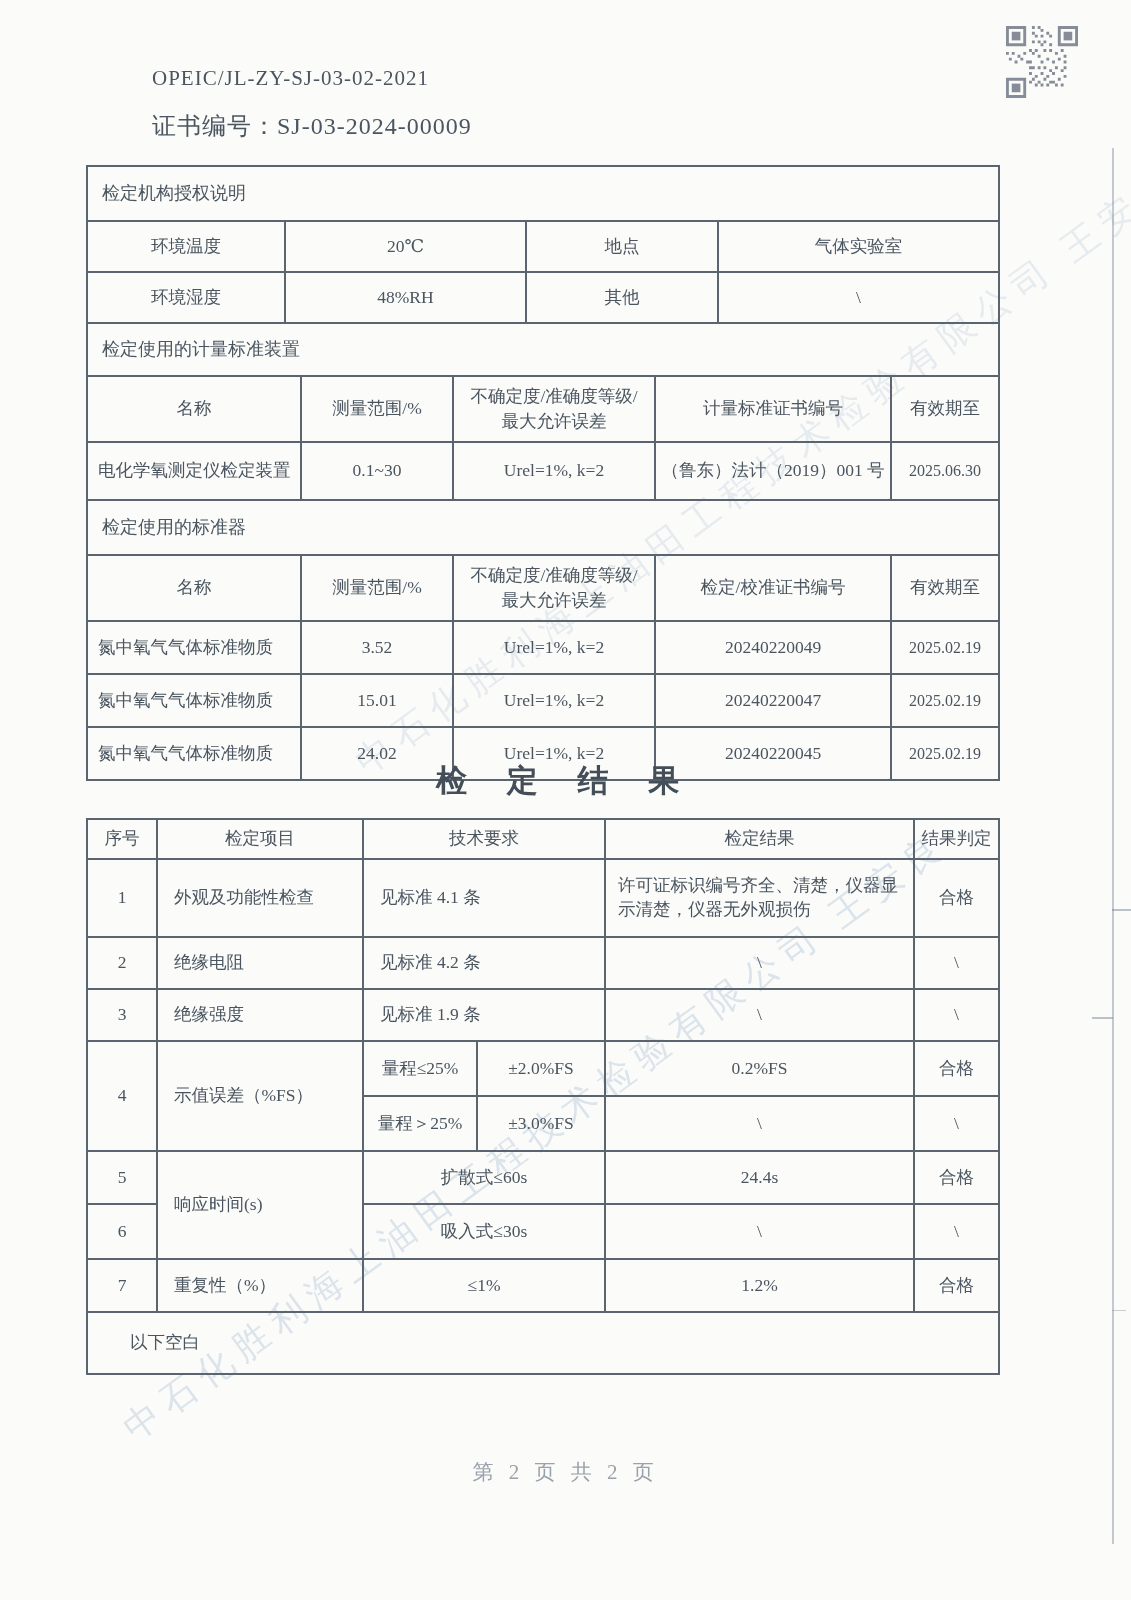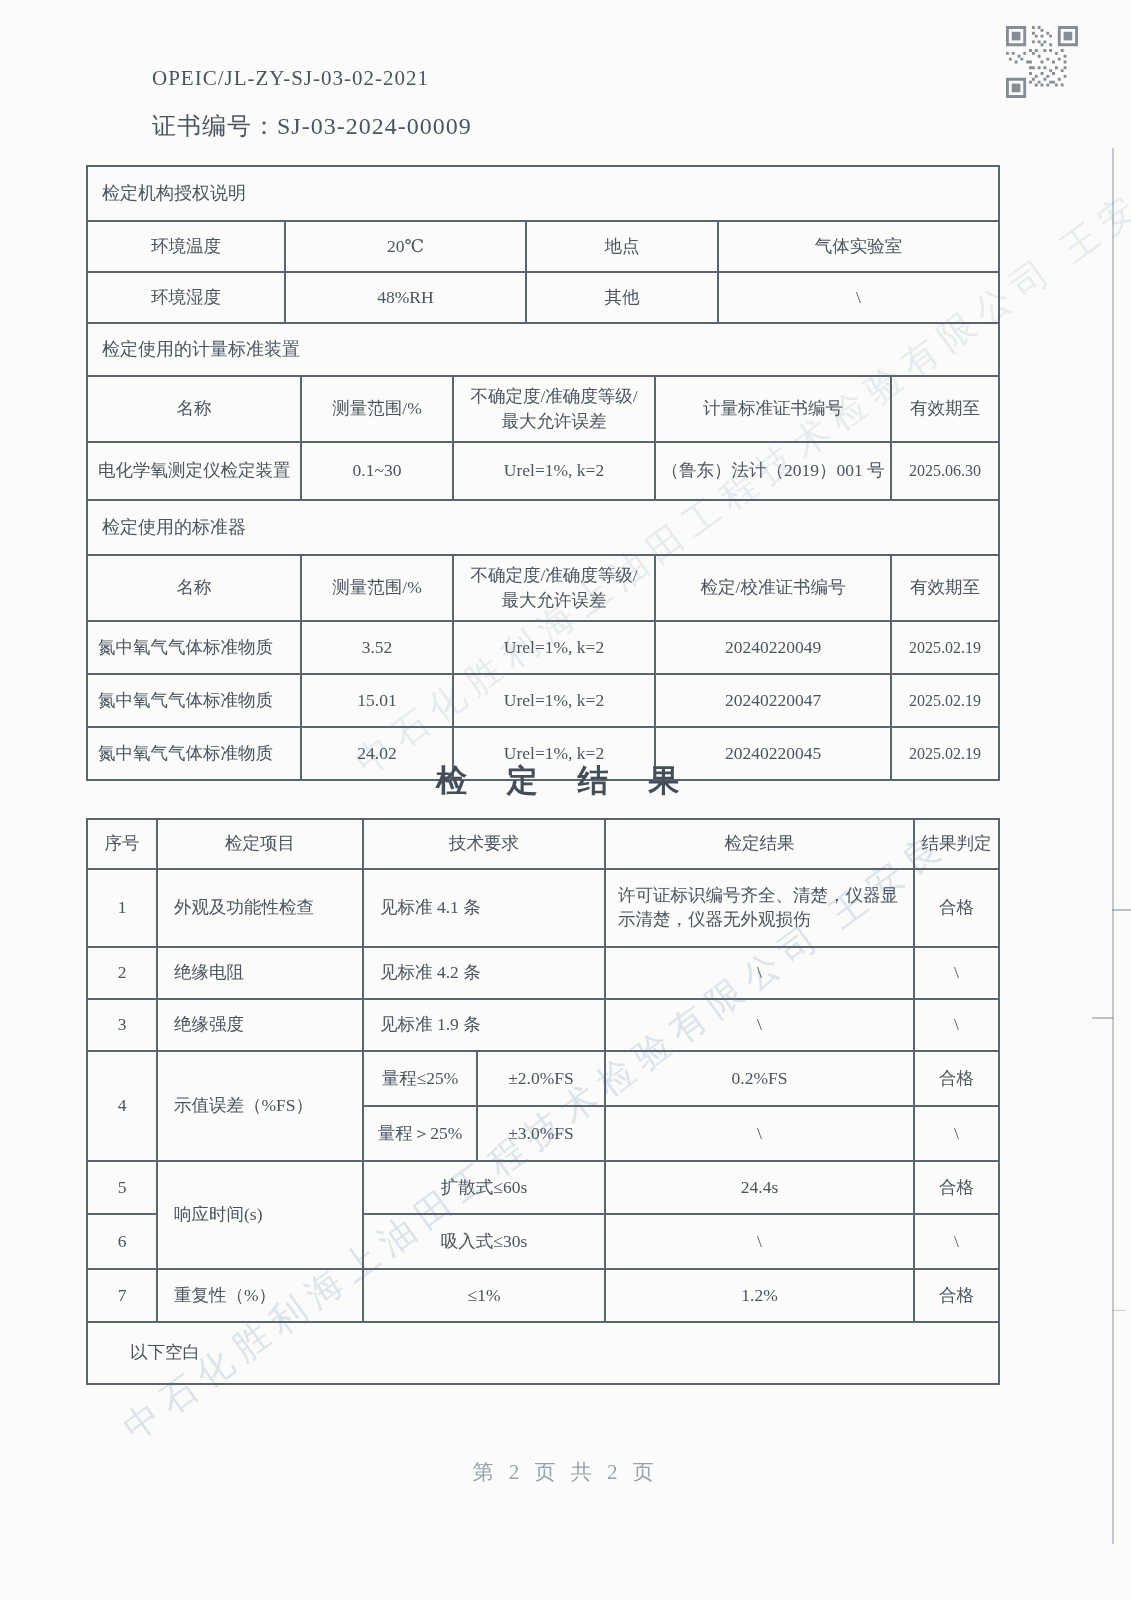--- a/index.html
+++ b/index.html
@@ -188,21 +188,21 @@
     <table>
       <colgroup>
           <col style="width:70px">
           <col style="width:206px">
           <col style="width:114px">
           <col style="width:128px">
           <col style="width:309px">
           <col style="width:85px">
         </colgroup>
       <tbody>
-          <tr style="height:50px">
+          <tr style="height:40px">
         <td>序号</td>
         <td>检定项目</td>
         <td colspan="2">技术要求</td>
         <td>检定结果</td>
         <td>结果判定</td>
       </tr>
       <tr style="height:78px">
         <td>1</td>
         <td class="lft">外观及功能性检查</td>
         <td colspan="2" class="lft">见标准 4.1 条</td>

